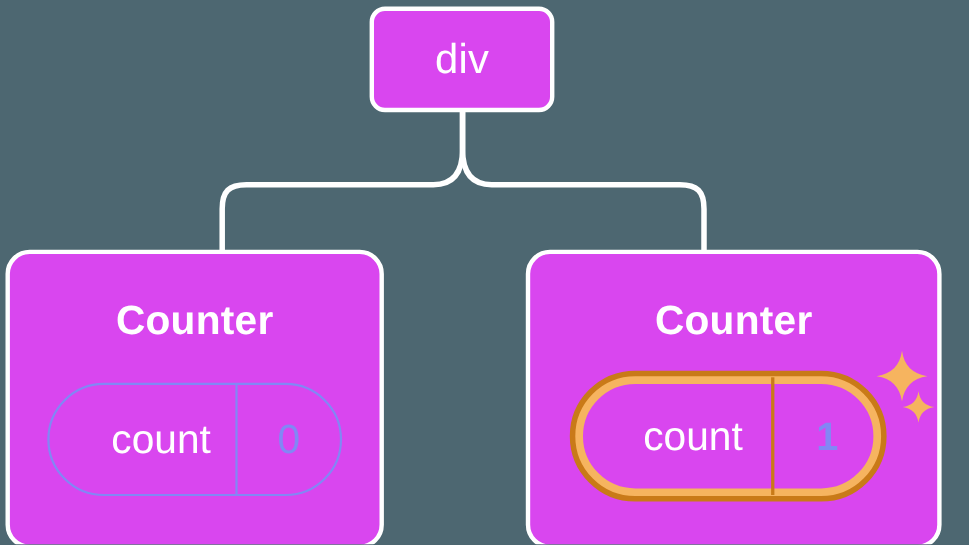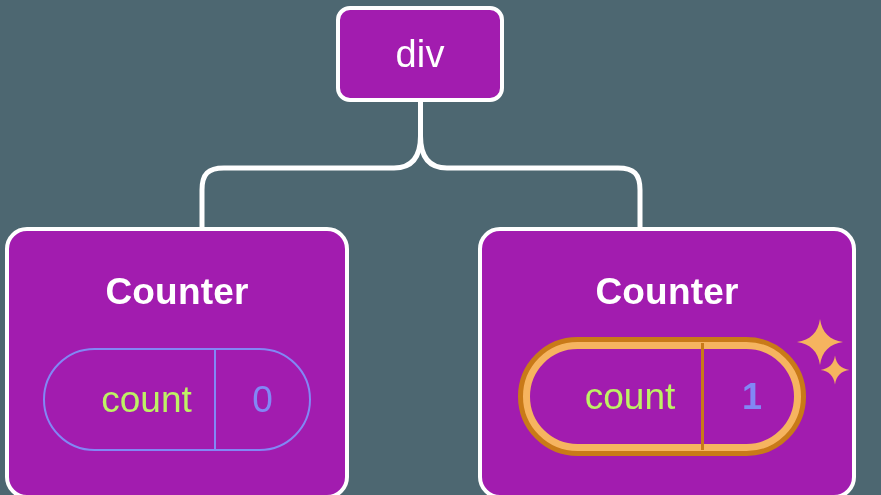--- a/index.html
+++ b/index.html
@@ -22,21 +22,21 @@
     left: 0; top: 0;
     width: 881px;
     height: 495px;
     pointer-events: none;
   }
 
   
   .node {
     position: absolute;
     box-sizing: border-box;
-    background: #a21caf;
+    background: #d946ef;
     border: 4px solid #ffffff;
     border-radius: 18px;
     display: flex;
     flex-direction: column;
     align-items: center;
   }
 
   .node-root {
     left: 336px;
     top: 6px;
@@ -125,21 +125,21 @@
   .pill-divider {
     position: absolute;
     top: 0;
     bottom: 0;
     width: 2px;
   }
   .pill.plain .pill-divider     { background: #8287f5; }
   .pill.highlight .pill-divider { background: #c97a18; width: 3px; }
 
   .key-text {
-    color: #bef264;
+    color: #ffffff;
     font-size: 37px;
     font-weight: 300;
     line-height: 1;
     margin-left: 32px;
   }
   .val-text {
     color: #8287f5;
     font-size: 37px;
     font-weight: 300;
     line-height: 1;

